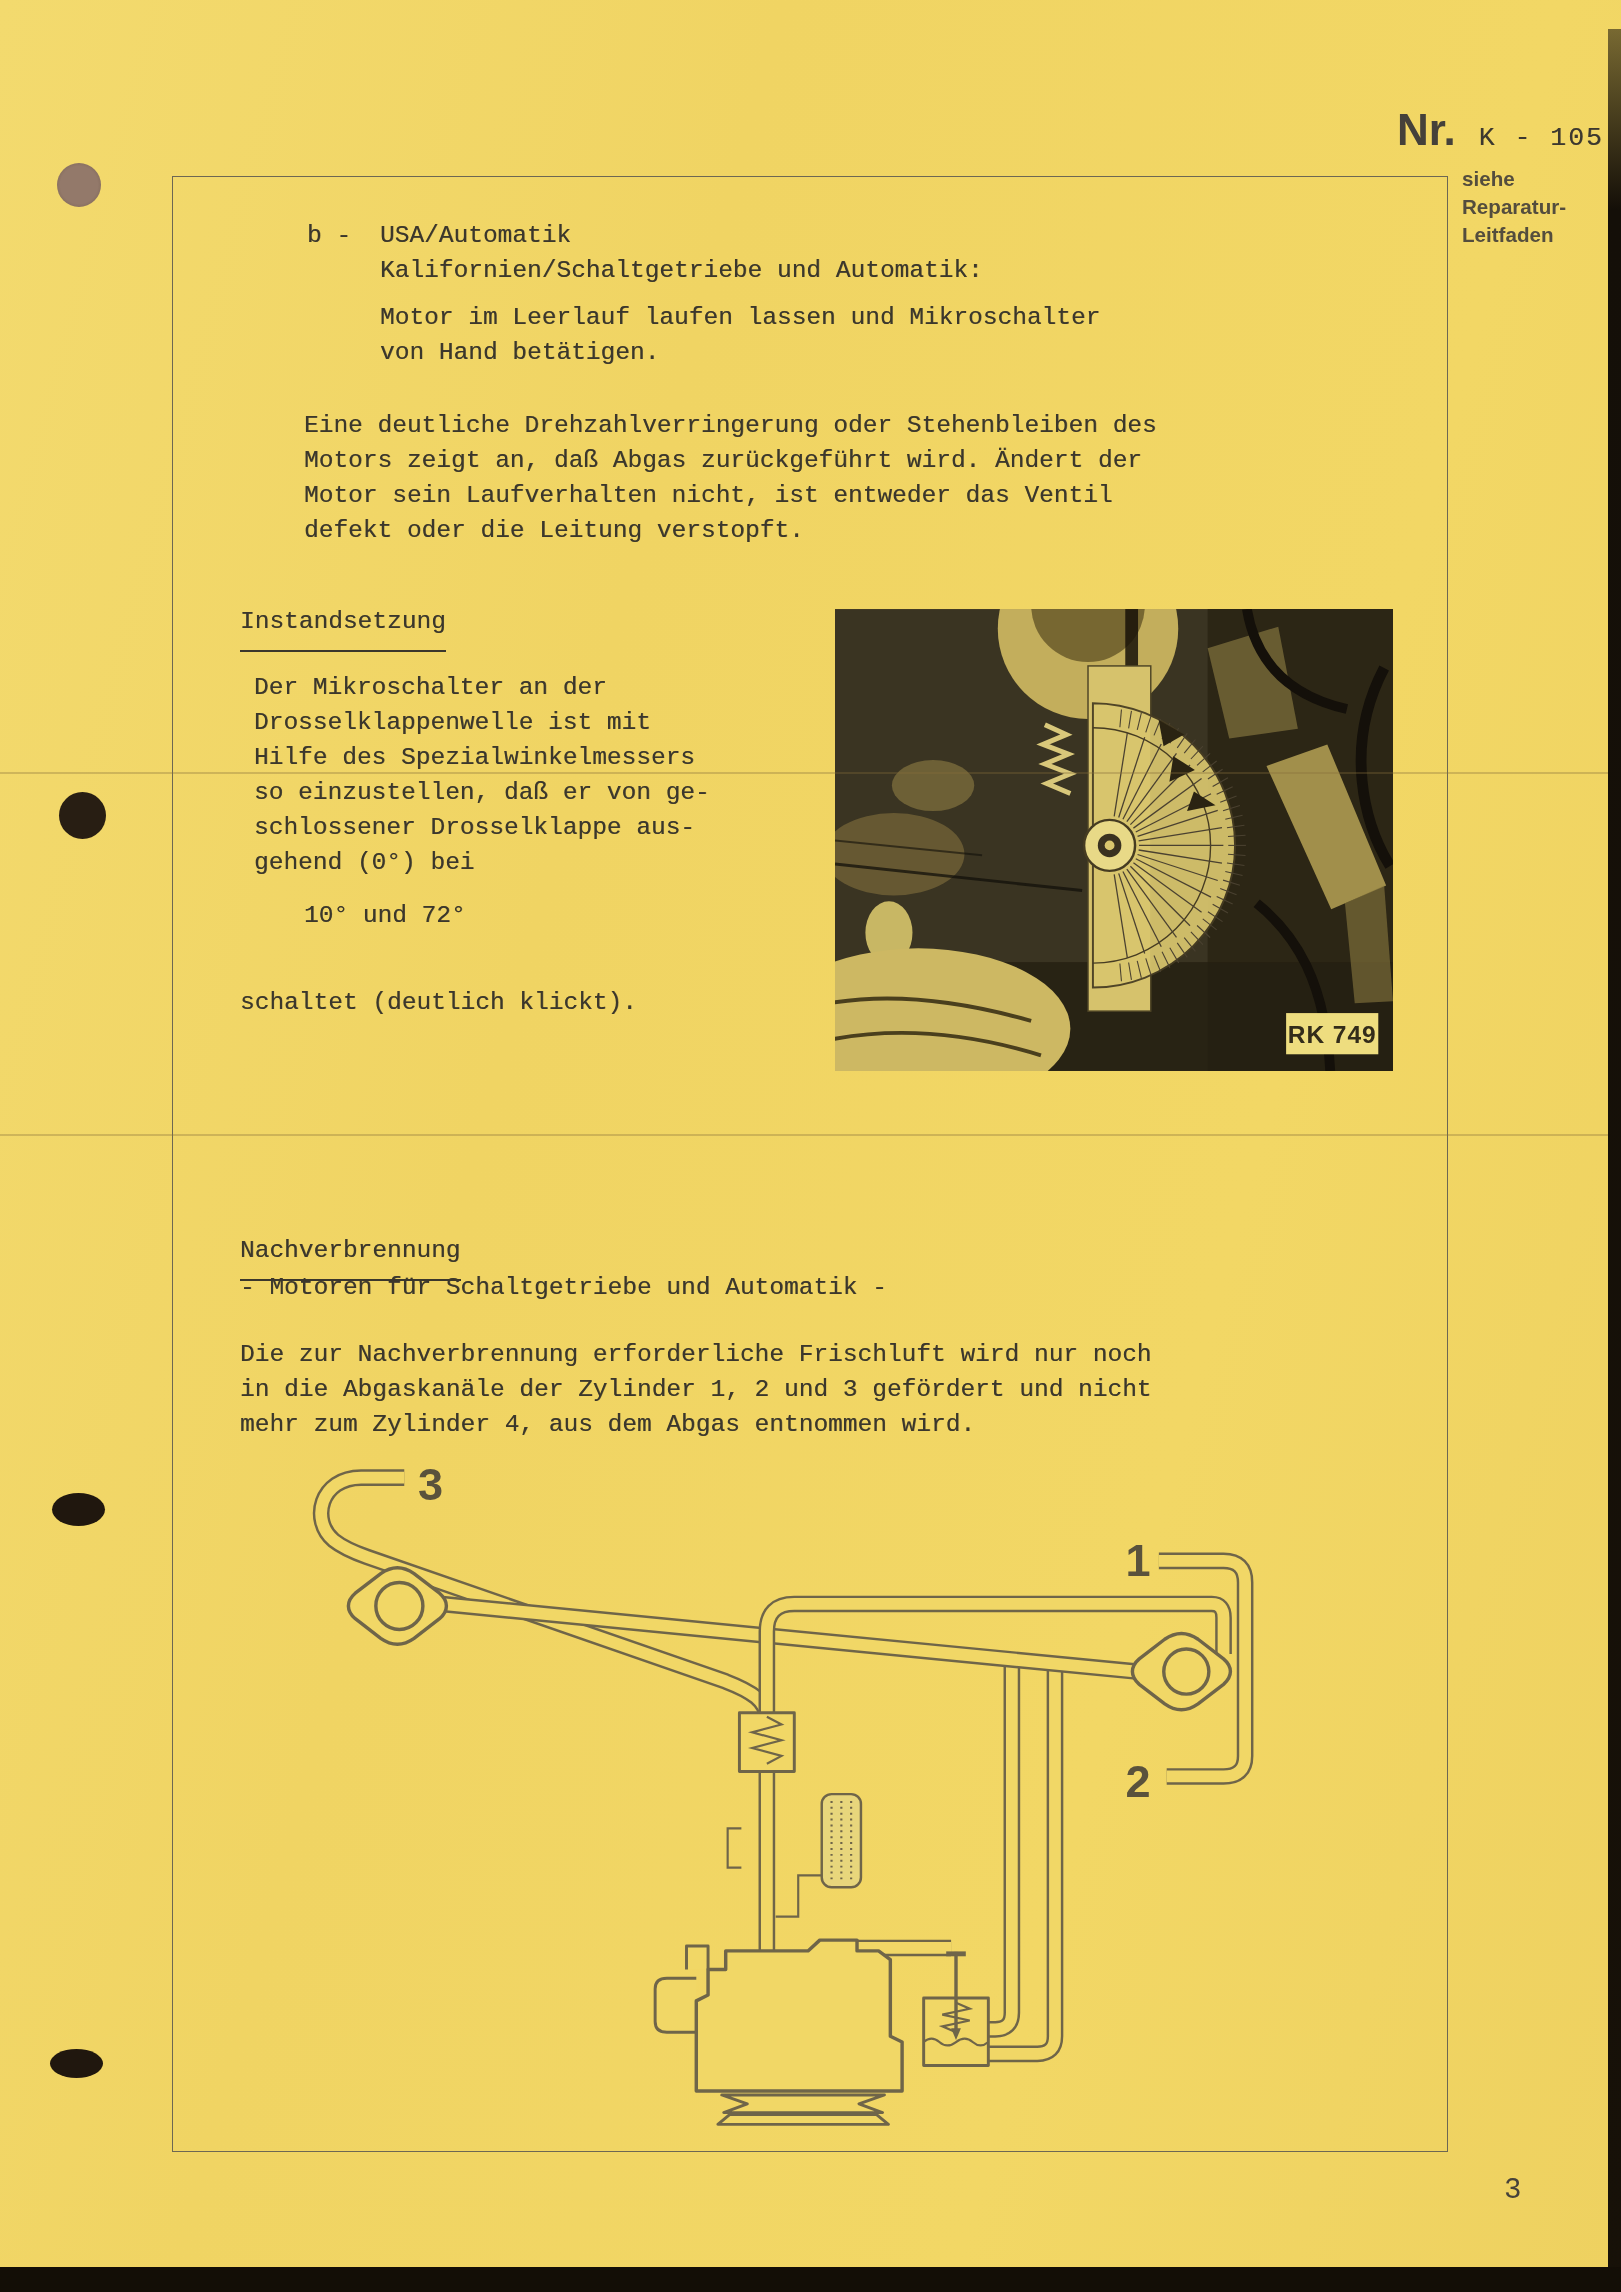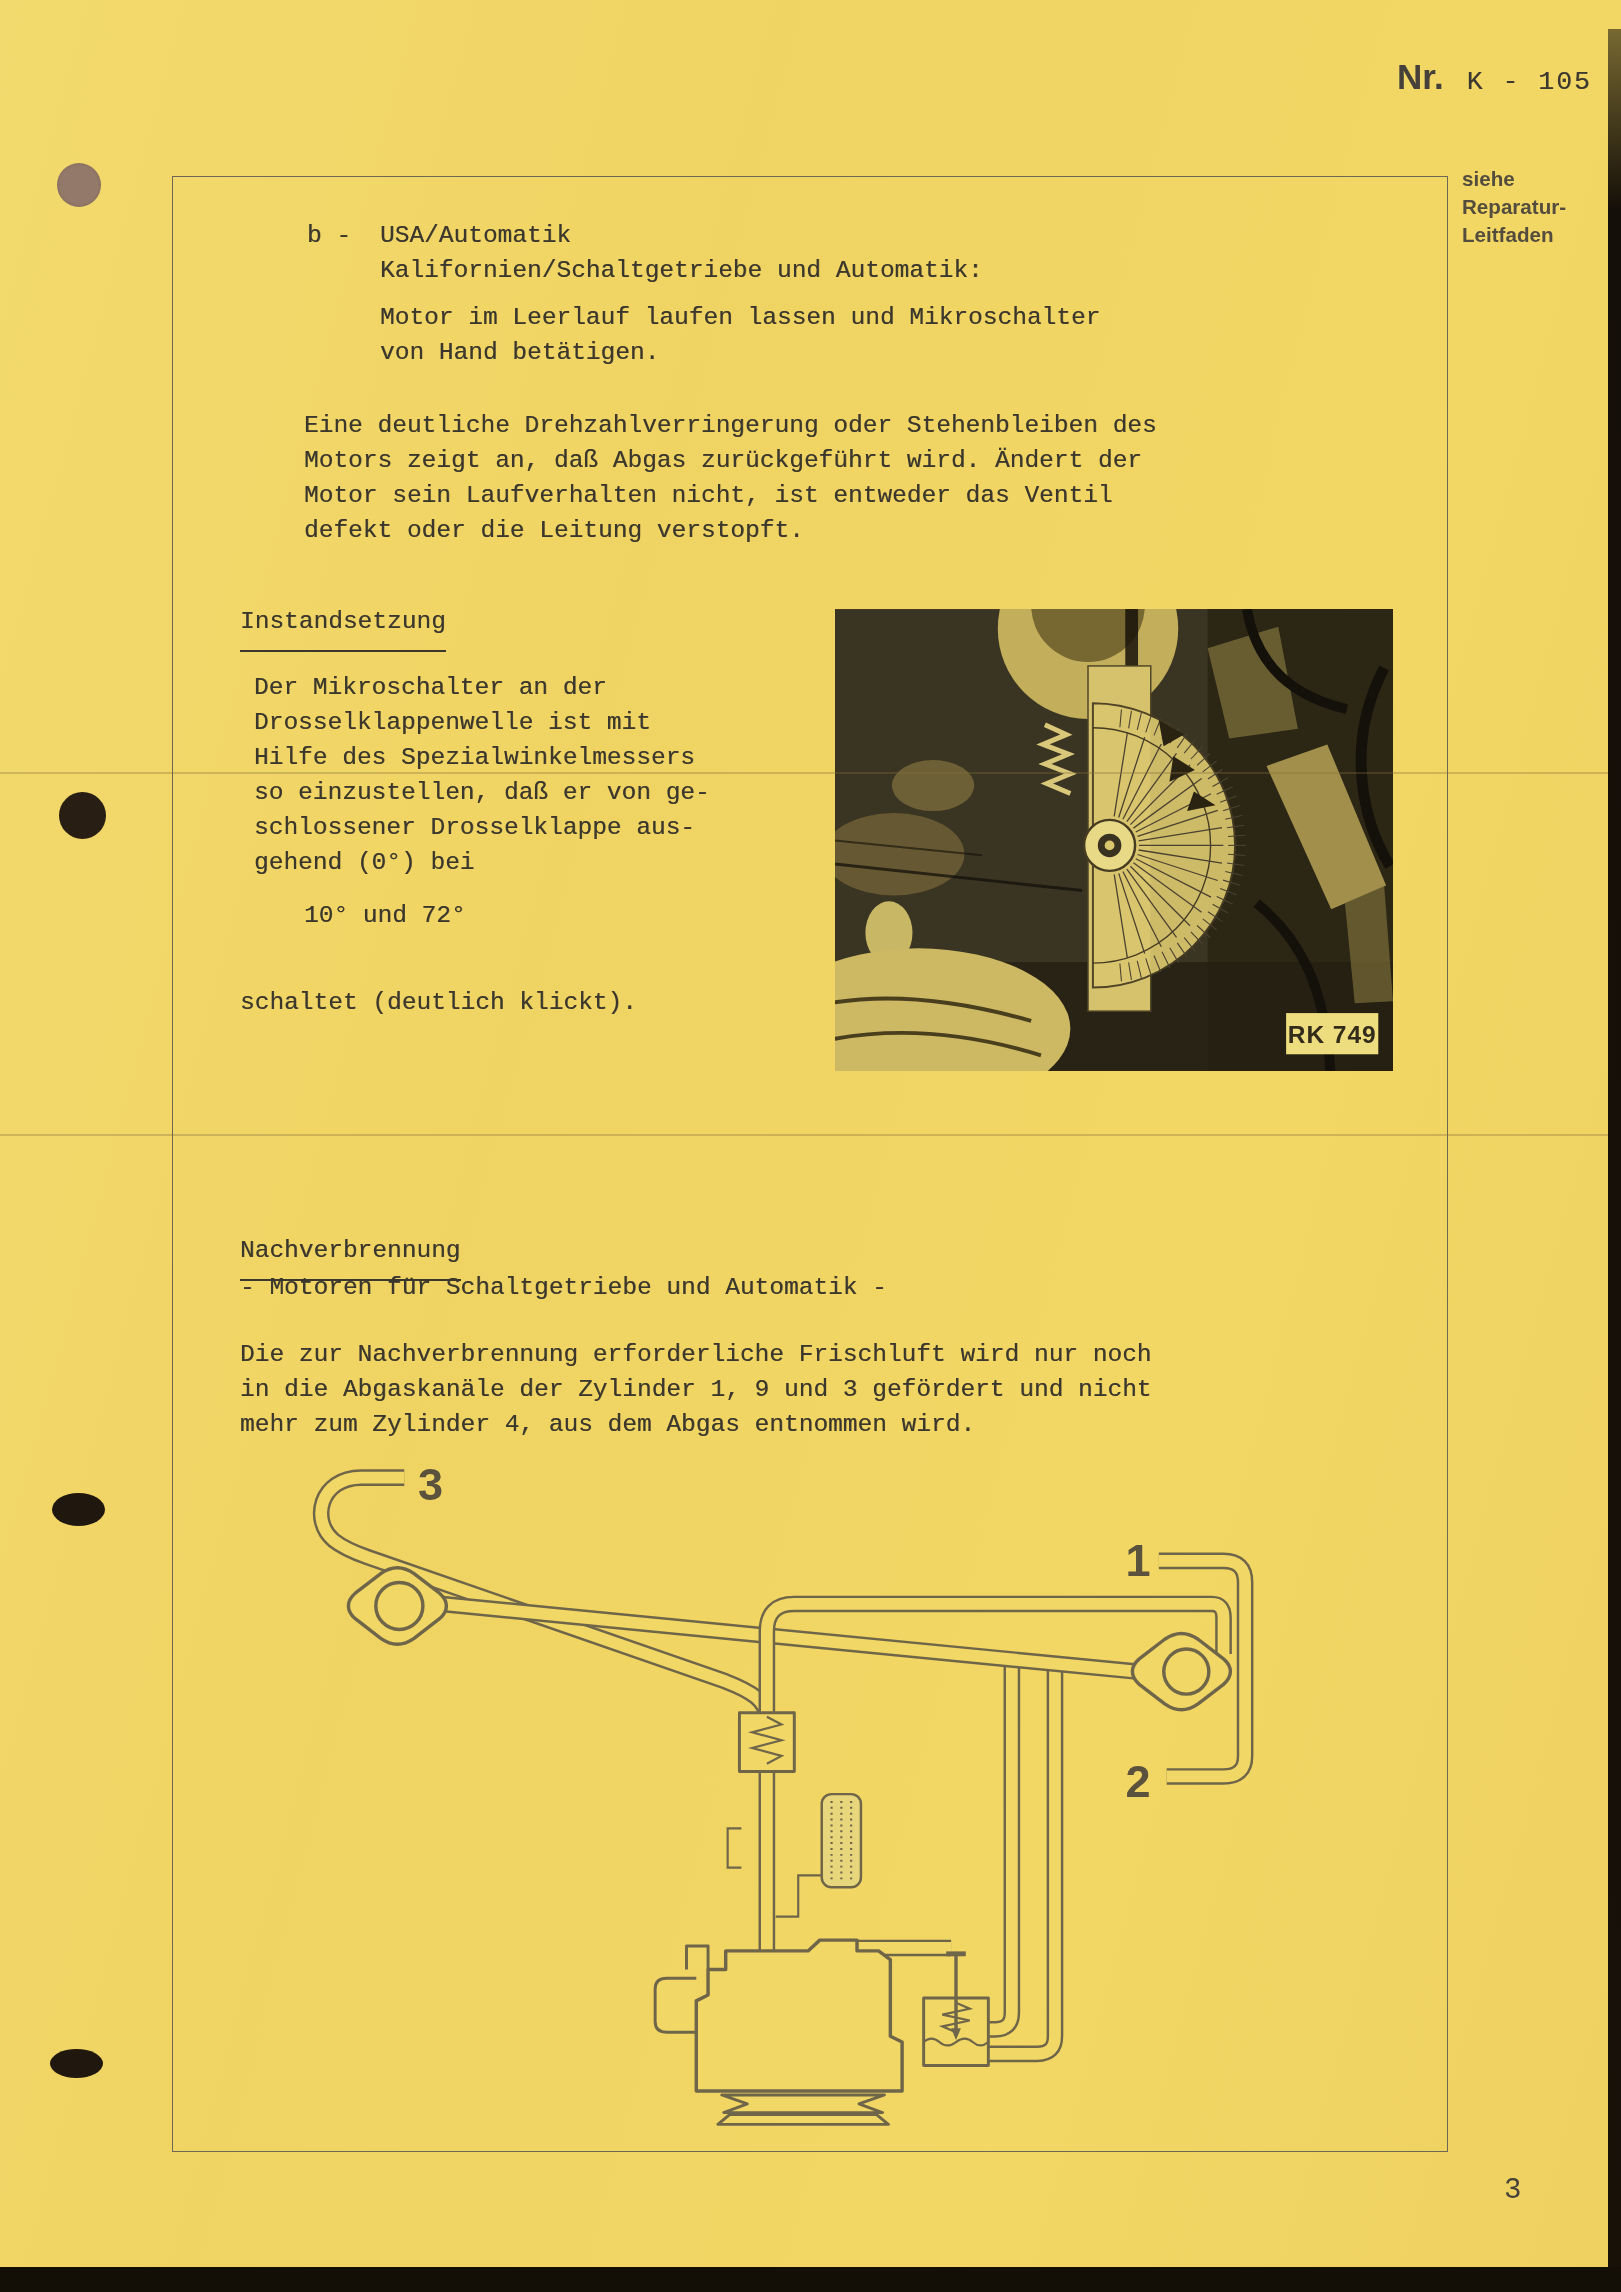--- a/index.html
+++ b/index.html
@@ -5,21 +5,21 @@
   html,body{margin:0;padding:0;background:#888;}
   .page{
     position:relative;width:1621px;height:2293px;overflow:hidden;
     background:linear-gradient(105deg,#f3da6e 0%,#f0d463 35%,#f2d765 70%,#eed160 100%);
     font-family:"Liberation Mono",monospace;color:#3b372c;
   }
   .abs{position:absolute;}
   .t25{font:24.5px/35px "Liberation Mono",monospace;color:#3b372c;
        text-shadow:0.4px 0.3px 0 rgba(59,55,44,.55);white-space:pre-line;}
   .heading{display:inline-block;border-bottom:2.5px solid #3b372c;padding-bottom:11px;}
-  .sans-big{font-family:"Liberation Sans",sans-serif;font-weight:bold;font-size:35px;color:#45413a;}
+  .sans-big{font-family:"Liberation Sans",sans-serif;font-weight:bold;font-size:44px;color:#45413a;margin-top:48px;}
   .mono-doc{font-family:"Liberation Mono",monospace;font-size:26.5px;letter-spacing:2px;color:#3c382f;
             text-shadow:0.4px 0.3px 0 rgba(59,55,44,.5);}
   .margin-note{font:bold 20.6px/28px "Liberation Sans",sans-serif;color:#544d3d;white-space:pre-line;}
   .frame{border:1.5px solid #6d6753;}
   .hole{border-radius:50%;}
   .fold{left:0;width:1621px;height:2px;background:rgba(134,110,58,.33);}
   .edge-right{right:0;top:29px;width:12.7px;height:2263px;
               background:linear-gradient(180deg,rgba(20,15,8,.55),#140f08 8%,#171108);}
   .edge-bottom{left:0;top:2267px;width:1621px;height:25.5px;background:#130e06;}
   .pagenum{font:29px "Liberation Mono",monospace;color:#46423a;}
@@ -166,21 +166,21 @@
     <rect x="460" y="412" width="94" height="42" fill="#eedd7f"></rect>
     <text x="507" y="442" text-anchor="middle" font-size="25" font-weight="bold" fill="#332c1a" letter-spacing="1">RK 749</text>
   </svg>
 
   <div class="abs fold" style="top:772px;"></div>
   <div class="abs fold" style="top:1134px;"></div>
 
   <div class="abs t25" style="left:240px;top:1233px;"><span class="heading">Nachverbrennung</span></div>
   <div class="abs t25" style="left:240px;top:1270px;">- Motoren für Schaltgetriebe und Automatik -</div>
   <div class="abs t25" style="left:240px;top:1337px;">Die zur Nachverbrennung erforderliche Frischluft wird nur noch
-in die Abgaskanäle der Zylinder 1, 9 und 3 gefördert und nicht
+in die Abgaskanäle der Zylinder 1, 2 und 3 gefördert und nicht
 mehr zum Zylinder 4, aus dem Abgas entnommen wird.</div>
 
   <svg class="abs" style="left:265px;top:1456px;" width="1137" height="686" viewBox="0 0 1160 700">
 
     <path class="po" d="M 762,205 V 568 Q 762,585 745,585 H 738"></path>
     <path class="pi" d="M 762,205 V 568 Q 762,585 745,585 H 738"></path>
     <path class="po" d="M 806,210 V 592 Q 806,610 788,610 H 738"></path>
     <path class="pi" d="M 806,210 V 592 Q 806,610 788,610 H 738"></path>
 
     <path class="po" d="M 142,22 H 98 C 56,22 46,66 70,86 C 80,94 90,98 104,103 L 470,230 C 496,240 512,250 512,268 V 508"></path>

